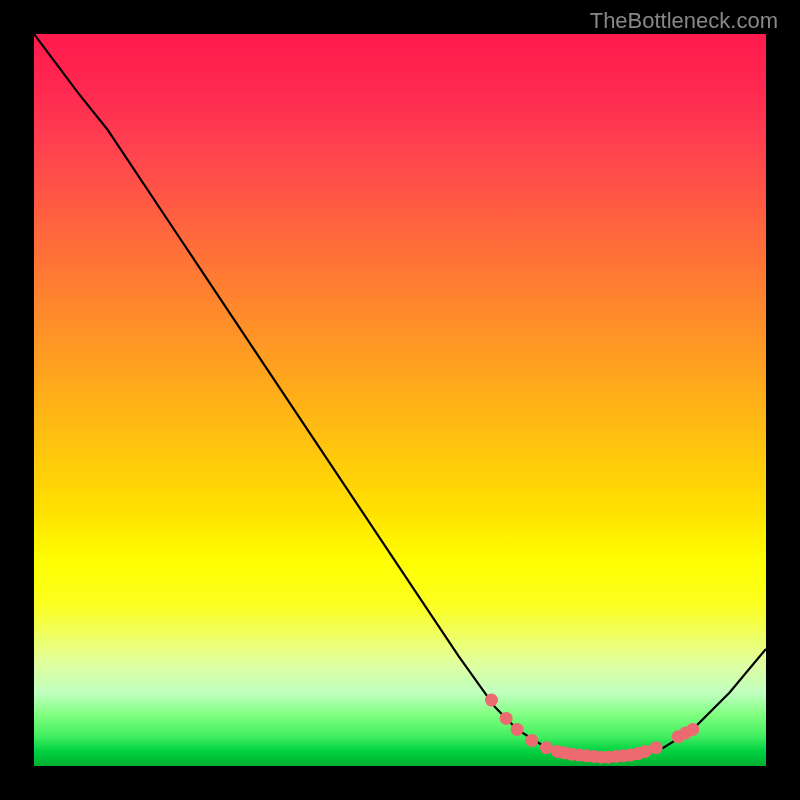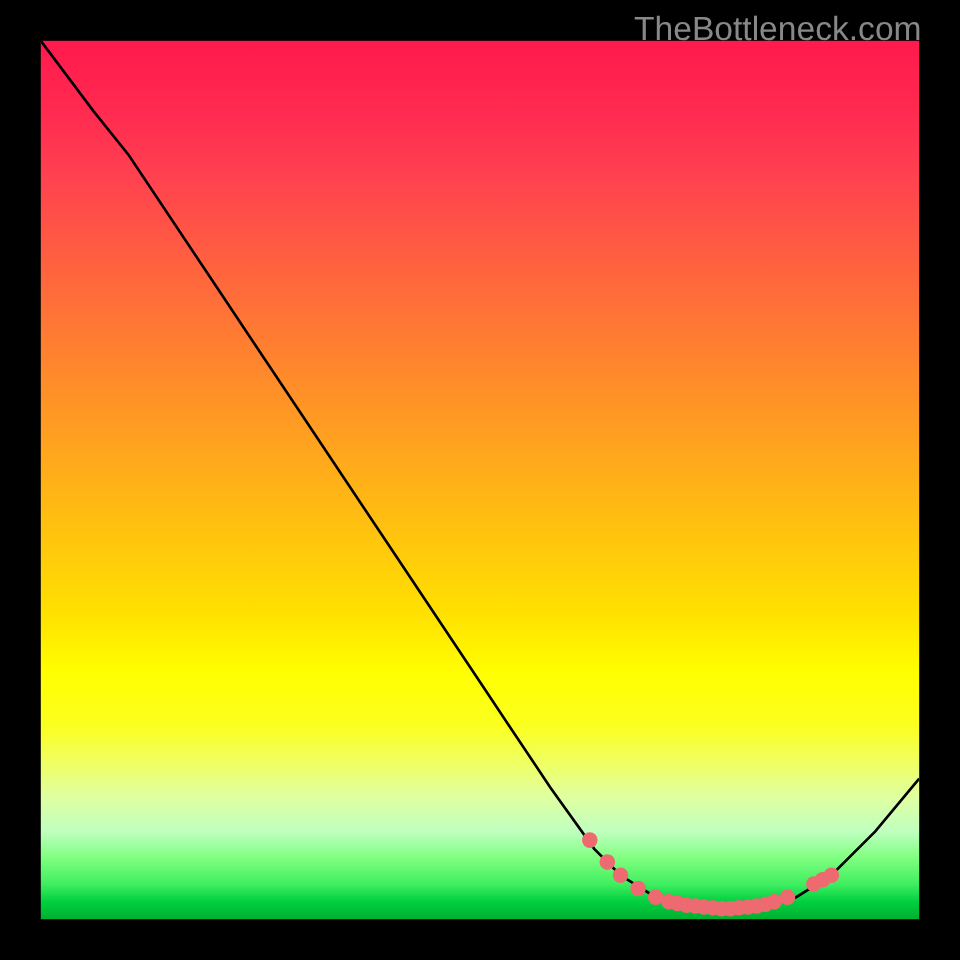--- a/index.html
+++ b/index.html
@@ -12,23 +12,23 @@
   }
   .container {
     width: 800px;
     height: 800px;
     position: relative;
     background: #000;
   }
   .watermark {
     position: absolute;
     top: 8px;
-    right: 32px;
+    right: 22px;
     color: #888;
-    font-size: 28px;
+    font-size: 22px;
     font-weight: 500;
     z-index: 10;
   }
   .plot-area {
     position: absolute;
     left: 34px;
     top: 34px;
     width: 732px;
     height: 732px;
     background: linear-gradient(to bottom,

